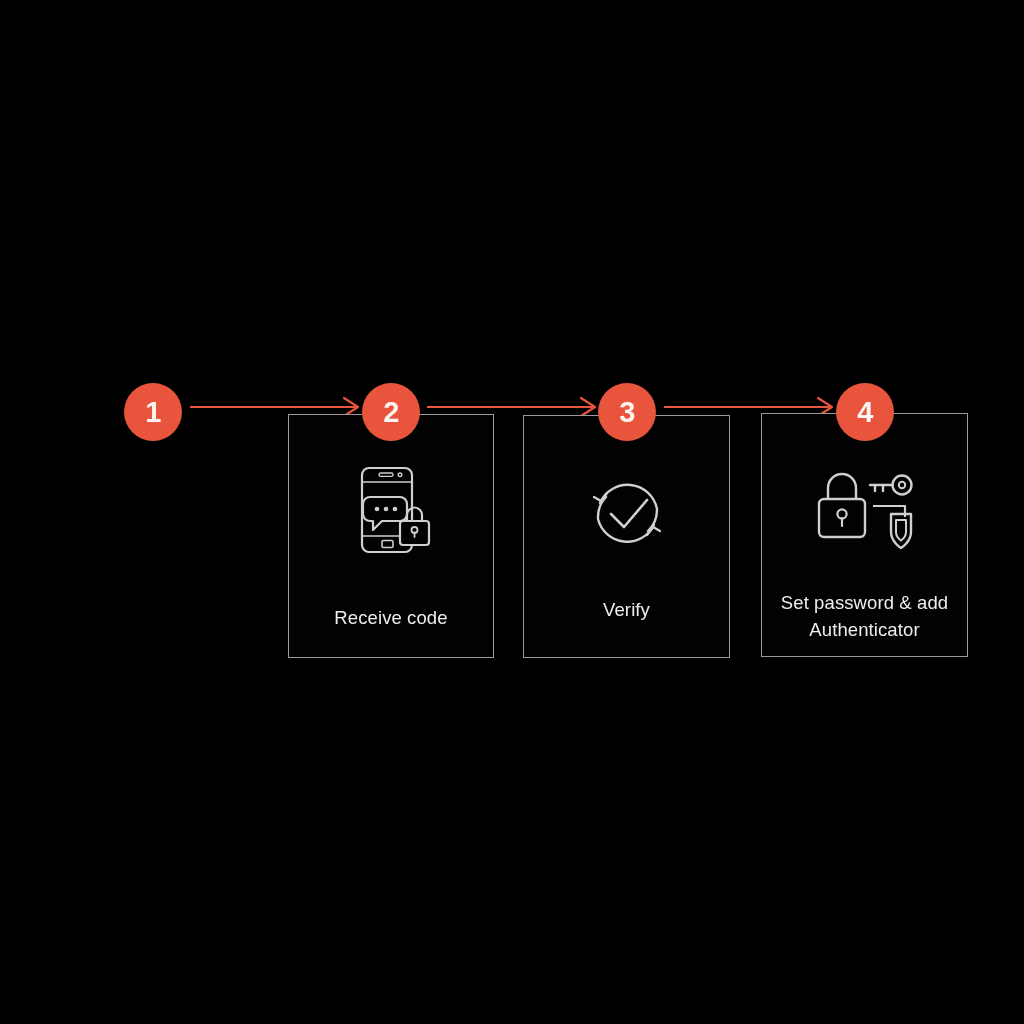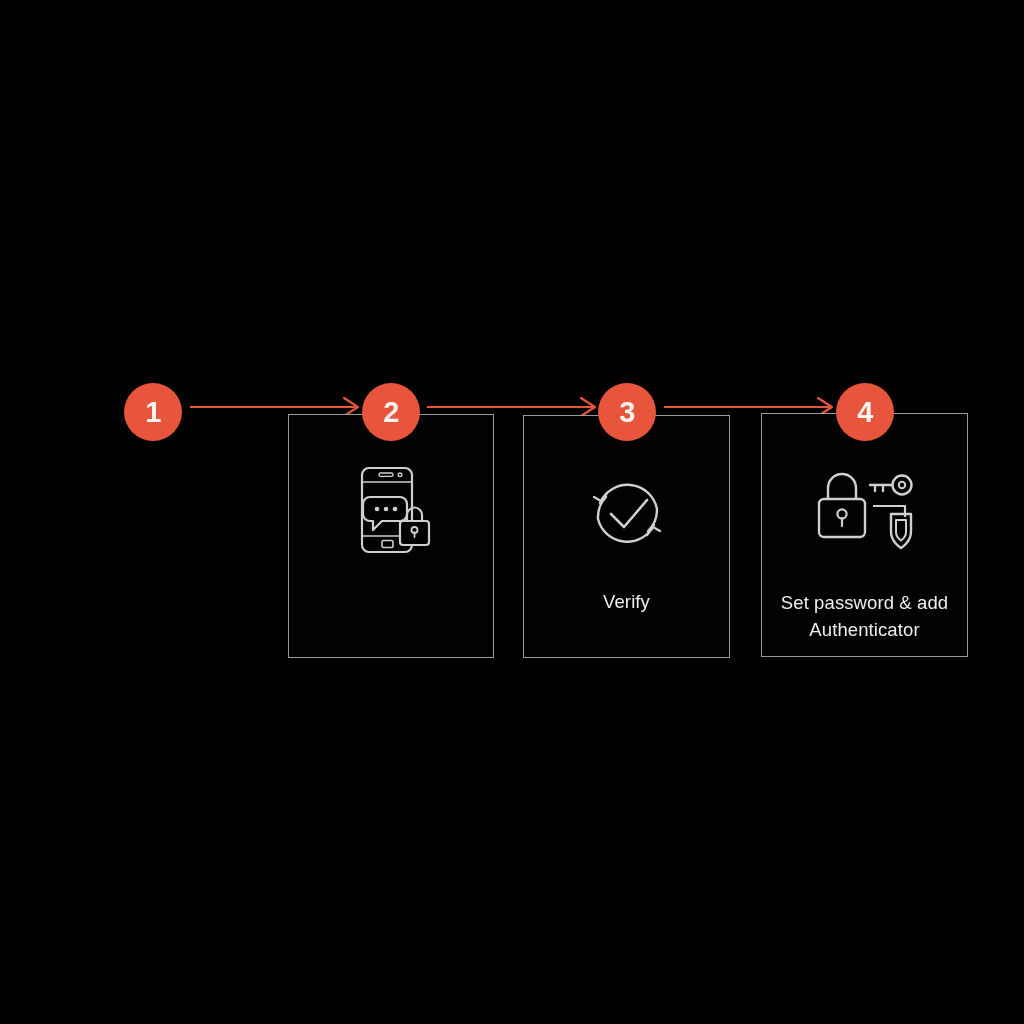--- a/index.html
+++ b/index.html
@@ -126,36 +126,37 @@
           <path d="M21 32 h30 a7 7 0 0 1 7 7 v10 a7 7 0 0 1 -7 7 h-18 l-9 9 v-9 h-3 a7 7 0 0 1 -7 -7 v-10 a7 7 0 0 1 7 -7 z" fill="none" stroke="#cfcfcf" stroke-width="2.2" stroke-linejoin="round"></path>
           <circle cx="28" cy="44" r="2.3" fill="#cfcfcf"></circle>
           <circle cx="37" cy="44" r="2.3" fill="#cfcfcf"></circle>
           <circle cx="46" cy="44" r="2.3" fill="#cfcfcf"></circle>
           <rect x="51" y="56" width="29" height="24" rx="3" ry="3" fill="#000" stroke="#cfcfcf" stroke-width="2.2"></rect>
           <path d="M58 56 v-6 a7.5 7.5 0 0 1 15 0 v6" fill="none" stroke="#cfcfcf" stroke-width="2.2"></path>
           <circle cx="65.5" cy="65" r="3" fill="none" stroke="#cfcfcf" stroke-width="1.8"></circle>
           <line x1="65.5" y1="67.5" x2="65.5" y2="72" stroke="#cfcfcf" stroke-width="1.8" stroke-linecap="round"></line>
         </svg>
       </div>
+      <div class="card-label" style="top:189px;">Receive code</div>
     </div>
     <div class="badge" style="left:362px; top:383px;">
       <span>2</span>
     </div>
 
     <div class="card" style="left:523px; top:415px; width:207px; height:243px;">
       <div class="card-icon" style="top:58px; height:80px;">
         <svg class="icon" width="82" height="82" viewBox="0 0 82 82">
           <path d="M14 30 A30 30 0 0 1 71 36 A30 30 0 0 1 62 58" fill="none" stroke="#cfcfcf" stroke-width="2.4" stroke-linecap="round"></path>
           <path d="M68 52 A30 30 0 0 1 12 46 A30 30 0 0 1 20 24" fill="none" stroke="#cfcfcf" stroke-width="2.4" stroke-linecap="round"></path>
           <polyline points="8,24 15,28 21,20" fill="none" stroke="#cfcfcf" stroke-width="2.4" stroke-linecap="round" stroke-linejoin="round"></polyline>
           <polyline points="74,58 67,54 61,62" fill="none" stroke="#cfcfcf" stroke-width="2.4" stroke-linecap="round" stroke-linejoin="round"></polyline>
           <polyline points="25,41 38,54 61,27" fill="none" stroke="#cfcfcf" stroke-width="2.6" stroke-linecap="round" stroke-linejoin="round"></polyline>
         </svg>
       </div>
-      <div class="card-label" style="top:172px;text-align:center;">Verify</div>
+      <div class="card-label" style="top:180px;text-align:center;">Verify</div>
     </div>
     <div class="badge" style="left:598px; top:383px;">
       <span>3</span>
     </div>
 
     <div class="card" style="left:761px; top:413px; width:207px; height:244px;">
       <div class="card-icon" style="top:52px; height:84px;">
         <svg class="icon" width="104" height="88" viewBox="0 0 104 88">
 
           <rect x="6" y="35" width="46" height="38" rx="5" ry="5" fill="none" stroke="#cfcfcf" stroke-width="2.4"></rect>

